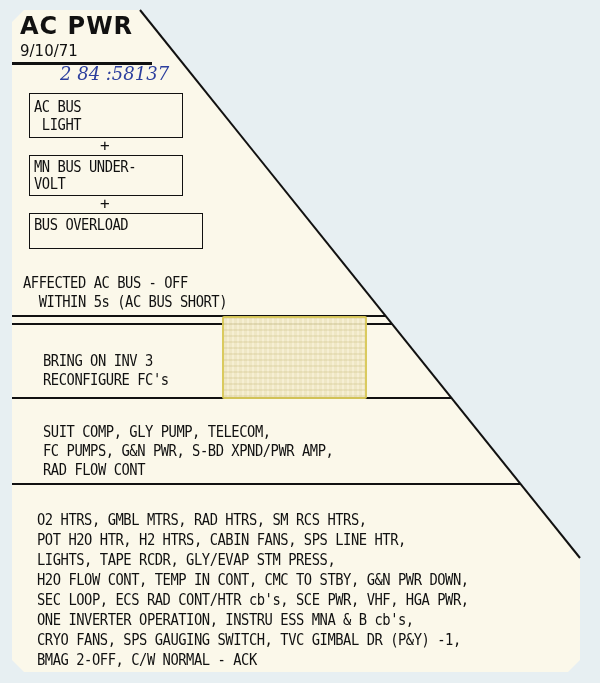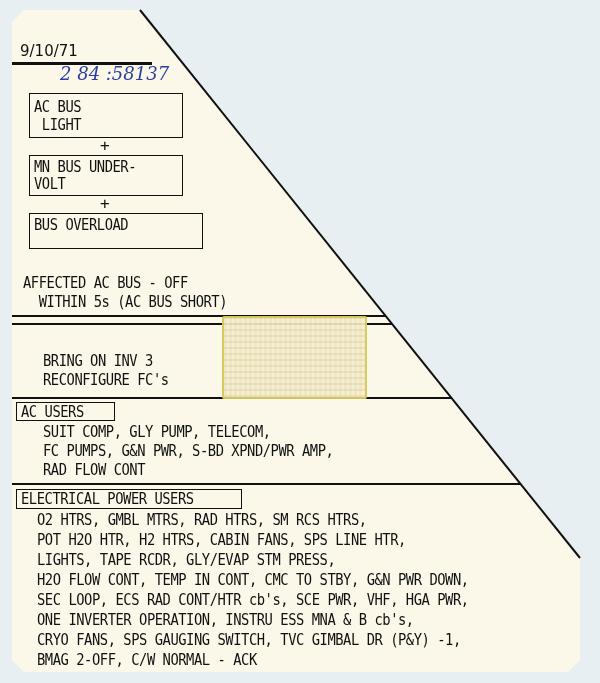--- a/index.html
+++ b/index.html
@@ -28,20 +28,21 @@
     border:2px solid #d9c95a; box-sizing:border-box; border-radius:2px;
     opacity:0.97;
   }
   .velcro::after { content:""; position:absolute; inset:0;
     background: repeating-linear-gradient(0deg, rgba(200,185,120,0.25) 0 2px, transparent 2px 6px); }
 </style>
 </head>
 <body>
 
 <div class="card">
+  <div class="title">AC PWR</div>
   <div class="date">9/10/71</div>
   <div class="hr" style="top:52px;width:140px;height:3px;"></div>
   <div class="hand">2 84 :58137</div>
 
   <div class="box" style="left:17px;top:83px;width:154px;height:45px;">
     <div class="t" style="left:4px;top:4px;">AC BUS</div>
     <div class="t" style="left:4px;top:22px;"> LIGHT</div>
   </div>
   <div class="plus" style="left:88px;top:126px;">+</div>
   <div class="box" style="left:17px;top:145px;width:154px;height:41px;">
@@ -57,32 +58,26 @@
   <div class="t" style="left:11px;top:283px;">  WITHIN 5s (AC BUS SHORT)</div>
 
   <div class="hr" style="top:305px;width:560px;"></div>
   <div class="hr" style="top:313px;width:560px;height:1.5px;"></div>
 
   <div class="t" style="left:31px;top:342px;">BRING ON INV 3</div>
   <div class="t" style="left:31px;top:361px;">RECONFIGURE FC's</div>
 
   <div class="hr" style="top:387px;width:560px;"></div>
 
-  <div class="box" style="left:4px;top:392px;width:99px;height:19px;">
-    <div class="t" style="left:4px;top:0px;">AC USERS</div>
-  </div>
   <div class="t" style="left:31px;top:413px;">SUIT COMP, GLY PUMP, TELECOM,</div>
   <div class="t" style="left:31px;top:432px;">FC PUMPS, G&amp;N PWR, S-BD XPND/PWR AMP,</div>
   <div class="t" style="left:31px;top:451px;">RAD FLOW CONT</div>
 
   <div class="hr" style="top:473px;width:560px;"></div>
 
-  <div class="box" style="left:4px;top:479px;width:226px;height:20px;">
-    <div class="t" style="left:4px;top:0px;">ELECTRICAL POWER USERS</div>
-  </div>
   <div class="t" style="left:25px;top:501px;">O2 HTRS, GMBL MTRS, RAD HTRS, SM RCS HTRS,</div>
   <div class="t" style="left:25px;top:521px;">POT H2O HTR, H2 HTRS, CABIN FANS, SPS LINE HTR,</div>
   <div class="t" style="left:25px;top:541px;">LIGHTS, TAPE RCDR, GLY/EVAP STM PRESS,</div>
   <div class="t" style="left:25px;top:561px;">H2O FLOW CONT, TEMP IN CONT, CMC TO STBY, G&amp;N PWR DOWN,</div>
   <div class="t" style="left:25px;top:581px;">SEC LOOP, ECS RAD CONT/HTR cb's, SCE PWR, VHF, HGA PWR,</div>
   <div class="t" style="left:25px;top:601px;">ONE INVERTER OPERATION, INSTRU ESS MNA &amp; B cb's,</div>
   <div class="t" style="left:25px;top:621px;">CRYO FANS, SPS GAUGING SWITCH, TVC GIMBAL DR (P&amp;Y) -1,</div>
   <div class="t" style="left:25px;top:641px;">BMAG 2-OFF, C/W NORMAL - ACK</div>
 
   <div class="velcro"></div>

